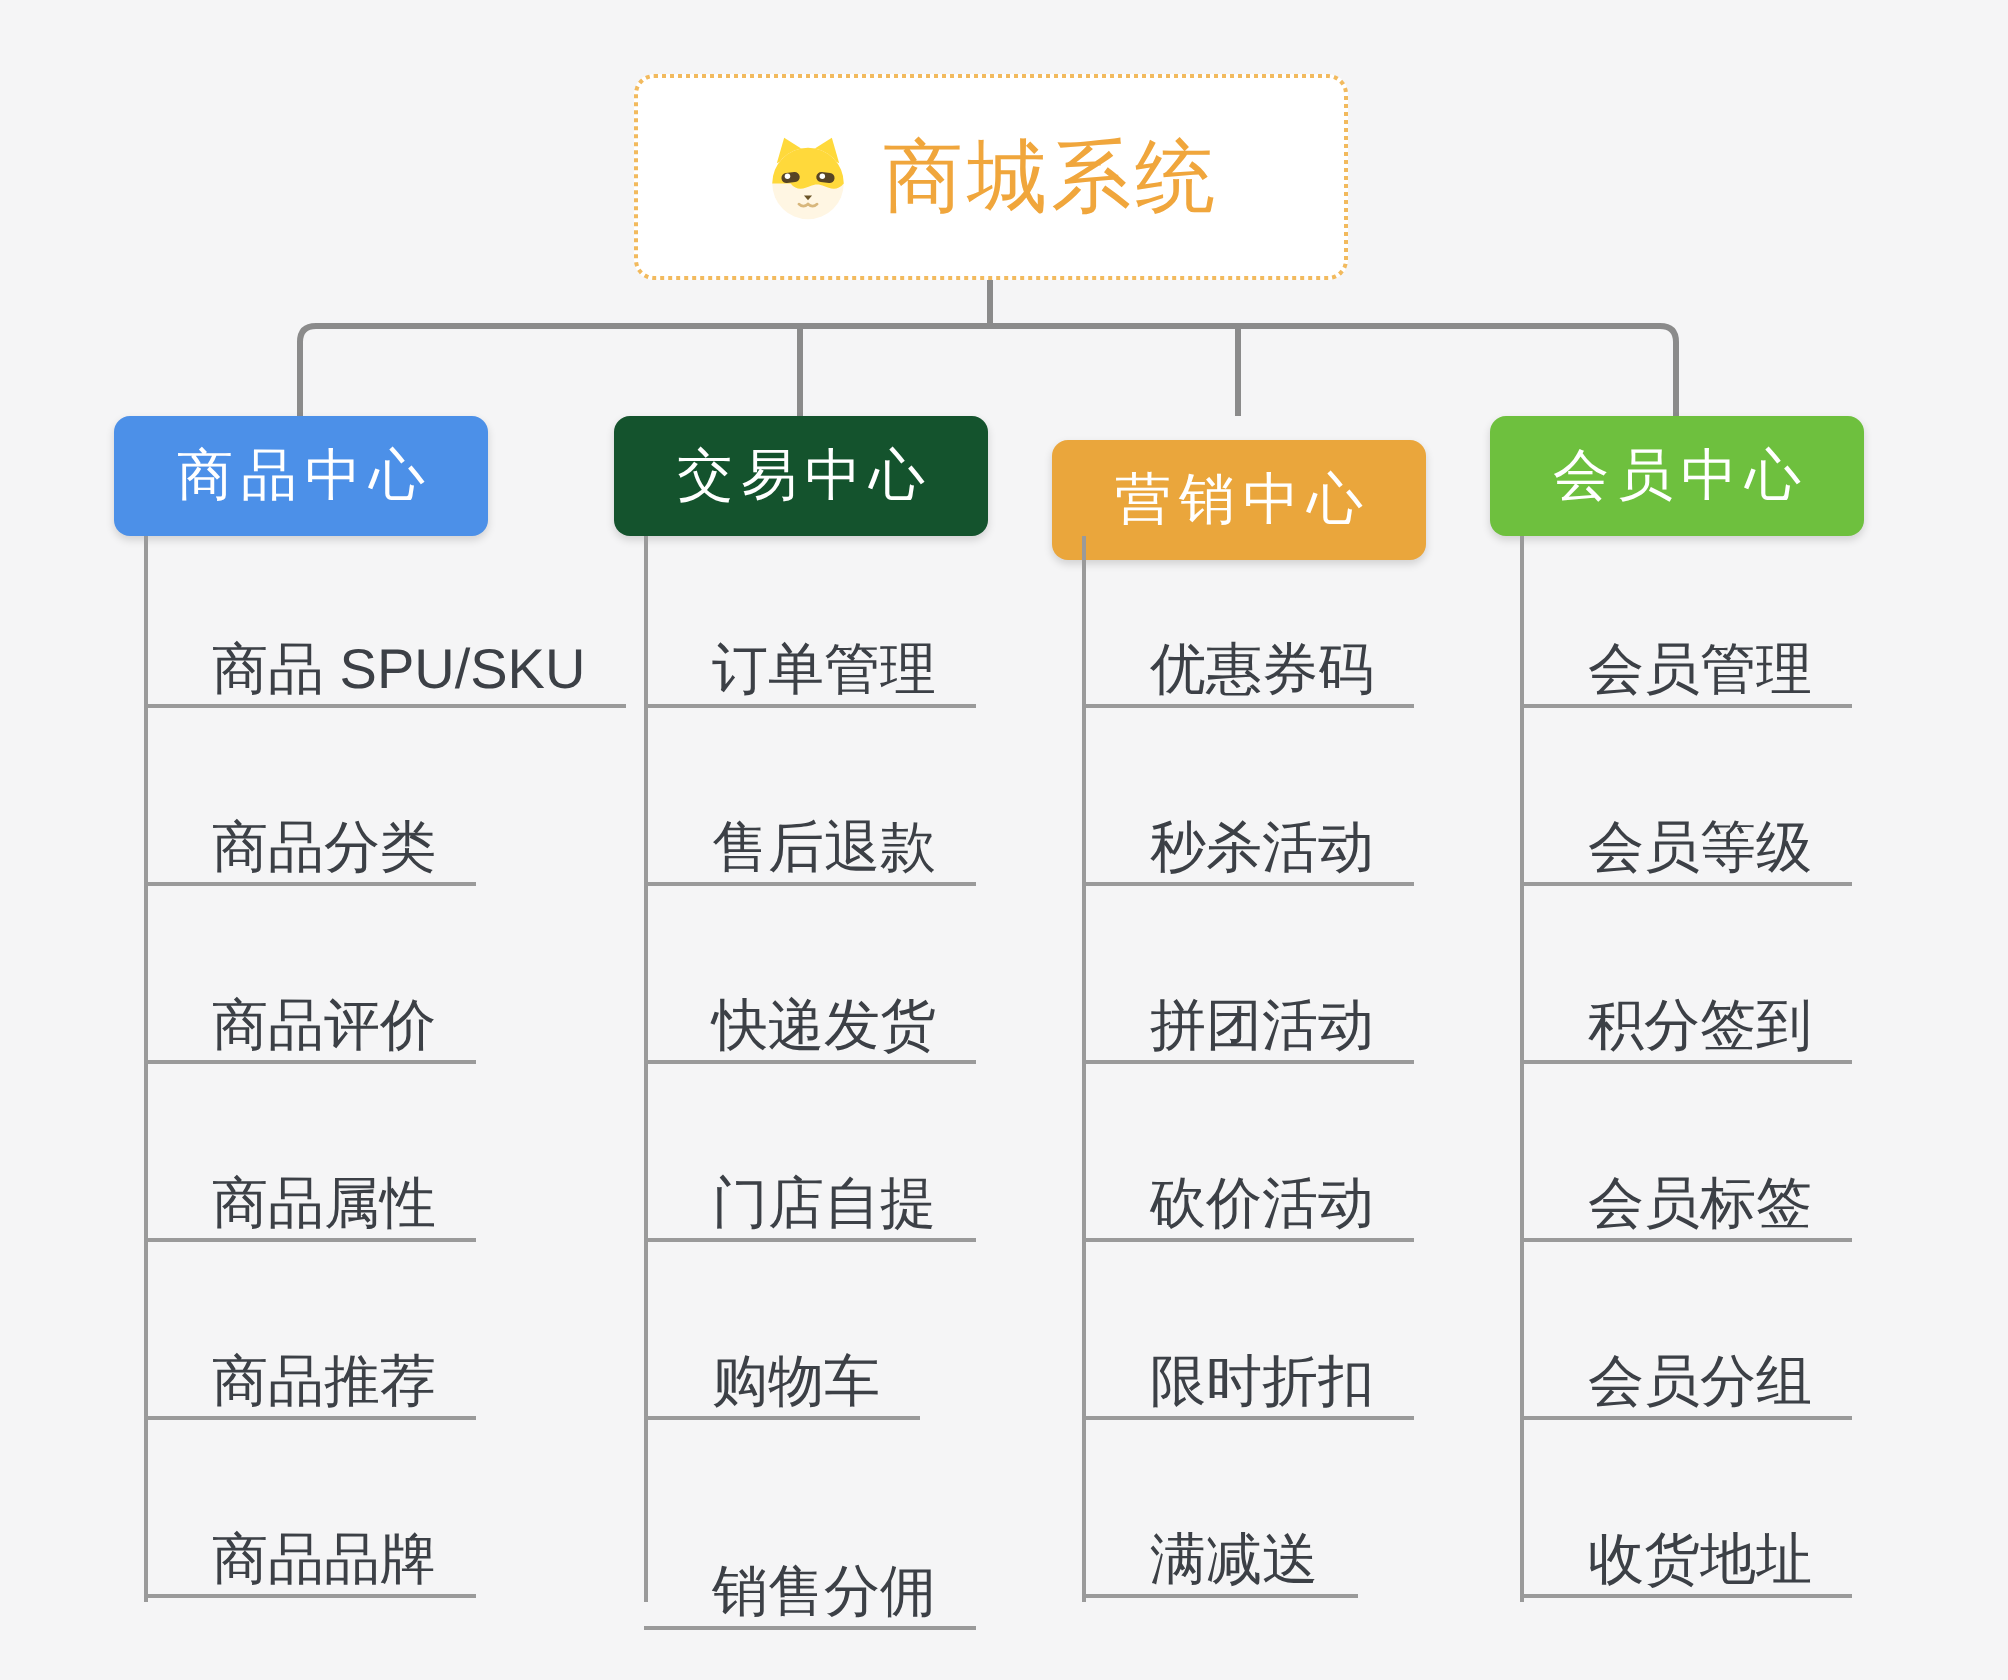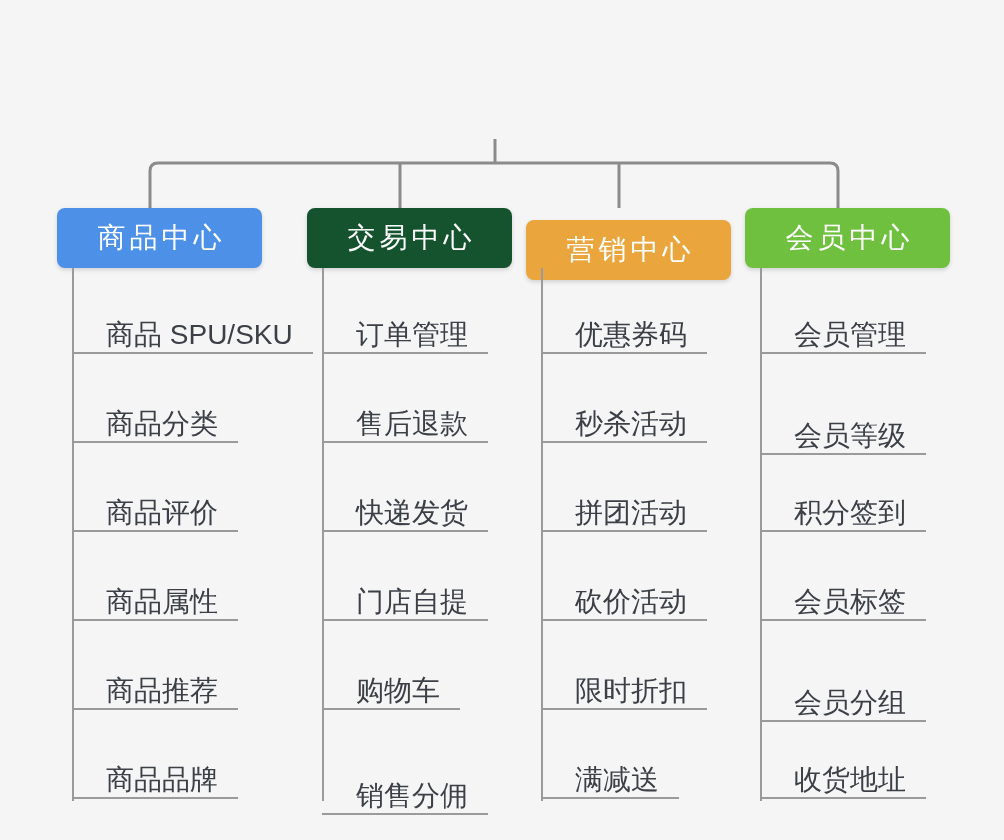--- a/index.html
+++ b/index.html
@@ -36,21 +36,21 @@
   }
   .root-title {
     font-size: 40px;
     letter-spacing: 2px;
     color: var(--root-text, #F0A63C);
     white-space: nowrap;
   }
   .root-icon { display: flex; align-items: center; }
   .branch-box {
     position: absolute;
-    width: 205px; height: 60px;
+    width: 187px; height: 60px;
     box-sizing: border-box;
     border-radius: 8px;
     display: flex;
     align-items: center;
     justify-content: center;
     box-shadow: 0 2px 4px rgba(0,0,0,0.15);
   }
   .branch-label {
     font-size: 28px;
     letter-spacing: 4px;
@@ -78,20 +78,37 @@
 
 <div id="canvas">
 
   <svg class="connectors" width="1004" height="840" viewBox="0 0 1004 840">
     <path d="M495 139 V163" stroke="currentColor" stroke-width="3" fill="none"></path>
     <path d="M150 208 V171 Q150 163 158 163 H830 Q838 163 838 171 V208" stroke="currentColor" stroke-width="3" fill="none"></path>
     <path d="M400 163 V208" stroke="currentColor" stroke-width="3" fill="none"></path>
     <path d="M619 163 V208" stroke="currentColor" stroke-width="3" fill="none"></path>
   </svg>
 
+  <div class="root-node">
+    <span class="root-icon">
+      <svg viewBox="0 0 48 48" width="44" height="44" aria-hidden="true">
+        <polygon points="7,16 11,2 22,9" fill="#FFD93B"></polygon>
+        <polygon points="41,16 37,2 26,9" fill="#FFD93B"></polygon>
+        <circle cx="24" cy="27" r="19.5" fill="#FFF6E3"></circle>
+        <path d="M4.5 27 a19.5 19.5 0 0 1 39 0 c-3.5 4.5 -8 2.5 -10.5 1.5 c-3 -1.2 -5 -1.2 -8 0 c-2.5 1 -7 3 -10.5 -1.5 z" fill="#FFD93B"></path>
+        <rect x="9.5" y="21" width="10" height="5.5" rx="2.75" fill="#574425" transform="rotate(-6 14.5 23.75)"></rect>
+        <rect x="28.5" y="21" width="10" height="5.5" rx="2.75" fill="#574425" transform="rotate(6 33.5 23.75)"></rect>
+        <circle cx="12.8" cy="23" r="1.5" fill="#FFFFFF"></circle>
+        <circle cx="31.8" cy="23" r="1.5" fill="#FFFFFF"></circle>
+        <path d="M21.8 33.5 h4.4 l-2.2 2.6 z" fill="#6B5428"></path>
+        <path d="M19 38.2 q2.5 2.3 5 0 q2.5 2.3 5 0" stroke="#D8B77C" stroke-width="1.4" fill="none" stroke-linecap="round"></path>
+      </svg>
+    </span>
+    <span class="root-title">商城系统</span>
+  </div>
 
   <div id="branches">
       <div class="child-topic" style="left: 72px; top: 319px;"><span>商品 SPU/SKU</span></div>
       <div class="child-topic" style="left: 72px; top: 408px;"><span>商品分类</span></div>
       <div class="child-topic" style="left: 72px; top: 497px;"><span>商品评价</span></div>
       <div class="child-topic" style="left: 72px; top: 586px;"><span>商品属性</span></div>
       <div class="child-topic" style="left: 72px; top: 675px;"><span>商品推荐</span></div>
       <div class="child-topic" style="left: 72px; top: 764px;"><span>商品品牌</span></div>
   <div class="branch-box" style="left: 57px; top: 208px; background: rgb(76, 144, 232);">
     <span class="branch-label">商品中心</span>
@@ -111,24 +128,24 @@
       <div class="child-topic" style="left: 541px; top: 408px;"><span>秒杀活动</span></div>
       <div class="child-topic" style="left: 541px; top: 497px;"><span>拼团活动</span></div>
       <div class="child-topic" style="left: 541px; top: 586px;"><span>砍价活动</span></div>
       <div class="child-topic" style="left: 541px; top: 675px;"><span>限时折扣</span></div>
       <div class="child-topic" style="left: 541px; top: 764px;"><span>满减送</span></div>
   <div class="branch-box" style="left: 526px; top: 208px; background: rgb(234, 166, 60); margin-top: 12px;">
     <span class="branch-label">营销中心</span>
   </div>
   <div class="trunk" style="left: 541px; top: 268px; height: 533px;"></div>
 <div class="child-topic" style="left: 760px; top: 319px;"><span>会员管理</span></div>
-      <div class="child-topic" style="left: 760px; top: 420px; padding-left: 34px;"><span>会员等级</span></div>
+      <div class="child-topic" style="left: 760px; top: 408px; padding-left: 34px;"><span>会员等级</span></div>
       <div class="child-topic" style="left: 760px; top: 497px;"><span>积分签到</span></div>
       <div class="child-topic" style="left: 760px; top: 586px;"><span>会员标签</span></div>
-      <div class="child-topic" style="left: 760px; top: 675px; margin-top: 12px;"><span>会员分组</span></div>
+      <div class="child-topic" style="left: 760px; top: 675px;"><span>会员分组</span></div>
       <div class="child-topic" style="left: 760px; top: 764px;"><span>收货地址</span></div>
   <div class="branch-box" style="left: 745px; top: 208px; background: rgb(110, 192, 62);">
     <span class="branch-label">会员中心</span>
   </div>
   <div class="trunk" style="left: 760px; top: 268px; height: 533px;"></div>
 </div>
 
 </div>
 
 </body></html>

